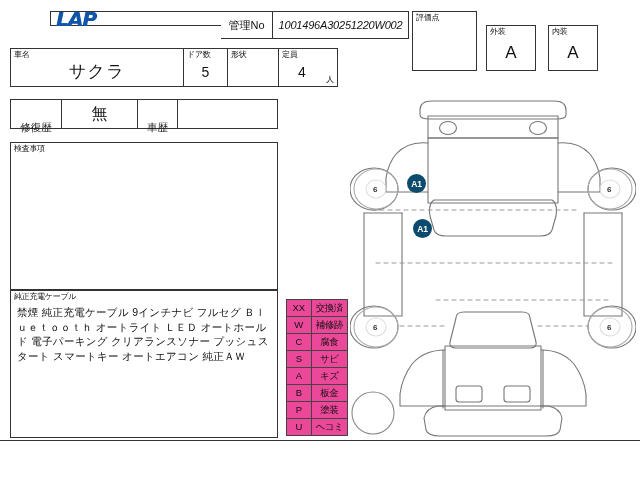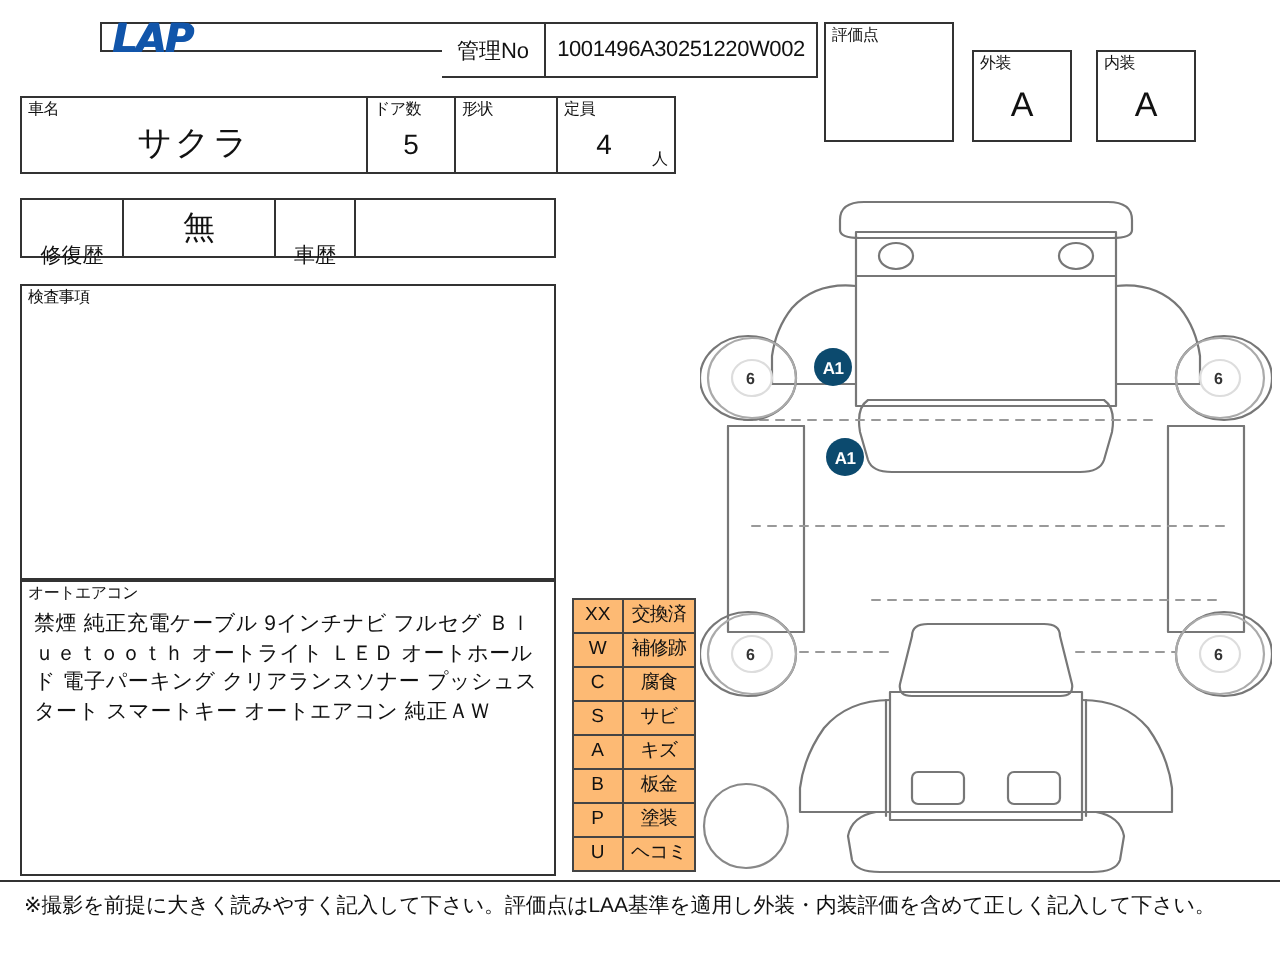--- a/index.html
+++ b/index.html
@@ -83,20 +83,21 @@
     height: 28px;
     border-left: none;
   }
   #mgmt-label-box .ctr { font-size: 11px; }
   #mgmt-value-box {
     left: 273px;
     top: 11px;
     width: 136px;
     height: 28px;
     border-left: none;
+    font-style: italic;
   }
   #mgmt-value-box .ctr { font-size: 11px; letter-spacing: -0.2px; }
 
   #score-box {
     left: 412px;
     top: 11px;
     width: 65px;
     height: 60px;
   }
   #score-value {
@@ -198,21 +199,21 @@
     width: 62px;
     border-collapse: collapse;
   }
   #legend td {
     border: 1px solid #444;
     height: 16px;
     font-size: 9.5px;
     text-align: center;
     padding: 0;
     line-height: 16px;
-    background: #fdba74;
+    background: #ec4899;
   }
   #legend td.code { width: 24px; }
   #legend td.desc { width: 36px; letter-spacing: -0.5px; }
 
   
   #diagram {
     position: absolute;
     left: 350px;
     top: 88px;
     width: 286px;
@@ -318,21 +319,21 @@
   <div class="bx" id="hist-value-box">
     <div class="ctr"></div>
   </div>
 
   <div class="bx" id="inspect-box">
     <span class="lbl">検査事項</span>
     <div id="inspect-body"></div>
   </div>
 
   <div class="bx" id="sales-box">
-    <span class="lbl">オートエアコン</span>
+    <span class="lbl">純正充電ケーブル</span>
     <div id="sales-body">禁煙 純正充電ケーブル 9インチナビ フルセグ Ｂｌｕｅｔｏｏｔｈ オートライト ＬＥＤ オートホールド 電子パーキング クリアランスソナー プッシュスタート スマートキー オートエアコン 純正ＡＷ</div>
   </div>
 
   <table id="legend">
     <tbody id="legend-body">
         <tr>
           <td class="code">XX</td>
           <td class="desc">交換済</td>
         </tr>
         <tr>
@@ -438,15 +439,14 @@
     <span class="wheel-num" style="left:23px;  top:97px;">6</span>
     <span class="wheel-num" style="left:257px; top:97px;">6</span>
     <span class="wheel-num" style="left:23px;  top:235px;">6</span>
     <span class="wheel-num" style="left:257px; top:235px;">6</span>
 
     <span class="marker" id="marker-a1-upper">A1</span>
     <span class="marker" id="marker-a1-lower">A1</span>
   </div>
 
   <div id="footer-rule"></div>
-  <div id="footer-text">※撮影を前提に大きく読みやすく記入して下さい。評価点はLAA基準を適用し外装・内装評価を含めて正しく記入して下さい。</div>
 
 </div>
 
 </body></html>

